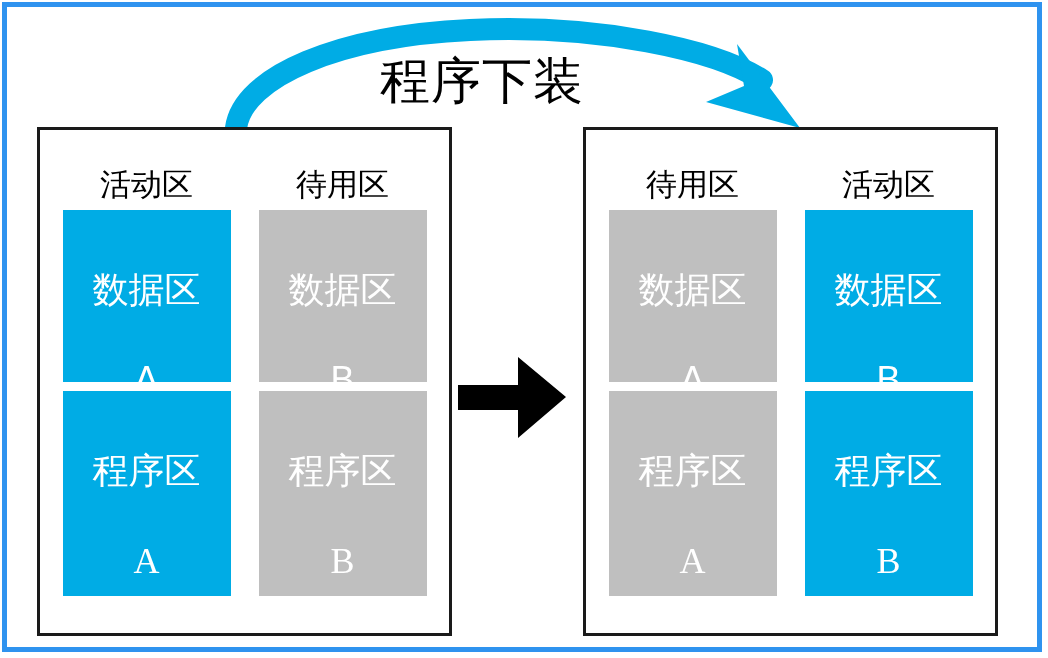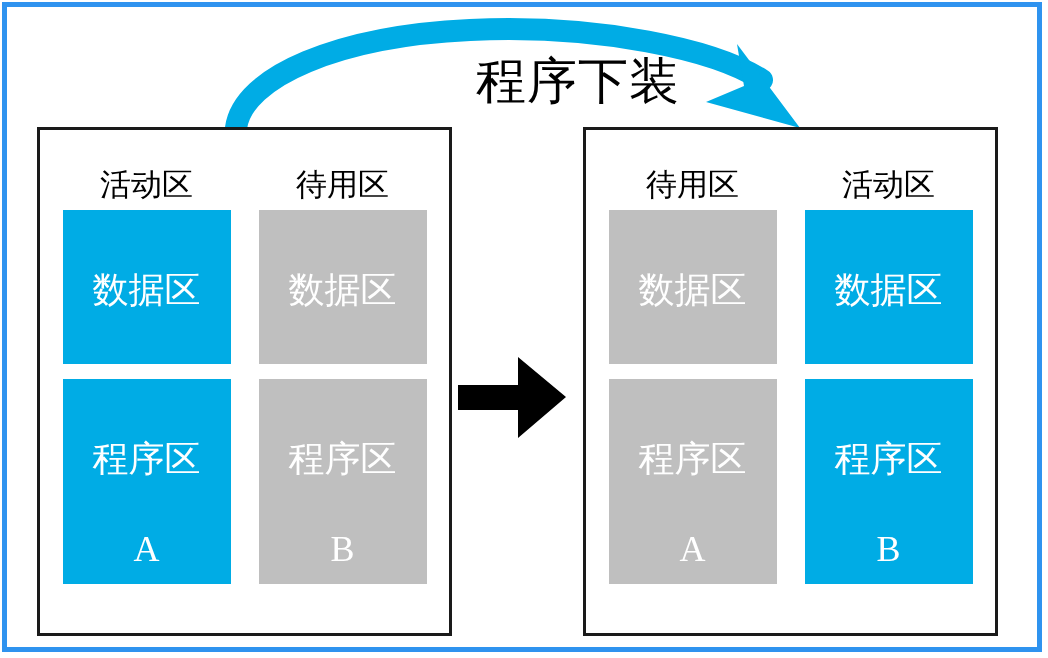--- a/index.html
+++ b/index.html
@@ -40,21 +40,21 @@
     height: 658px;
     pointer-events: none;
   }
 
   
   #diagram-title {
     position: absolute;
     left: 380px;
     top: 52px;
     width: 300px;
-    text-align: right;
+    text-align: left;
     font-size: 50px;
     line-height: 58px;
     color: #000000;
     white-space: nowrap;
     letter-spacing: 1px;
   }
 
   
   .bank-panel {
     position: absolute;
@@ -98,22 +98,22 @@
 
   .region-block {
     width: 168px;
     color: #ffffff;
     box-sizing: border-box;
     text-align: center;
     white-space: pre-line;
   }
 
   .region-block.data {
-    height: 154px;
-    margin-bottom: 15px;
+    height: 172px;
+    margin-bottom: 9px;
     padding-top: 12px;
     font-size: 36px;
     line-height: 45px;
   }
   .region-block.program {
     height: 205px;
     display: flex;
     align-items: center;
     justify-content: center;
     font-size: 36px;

